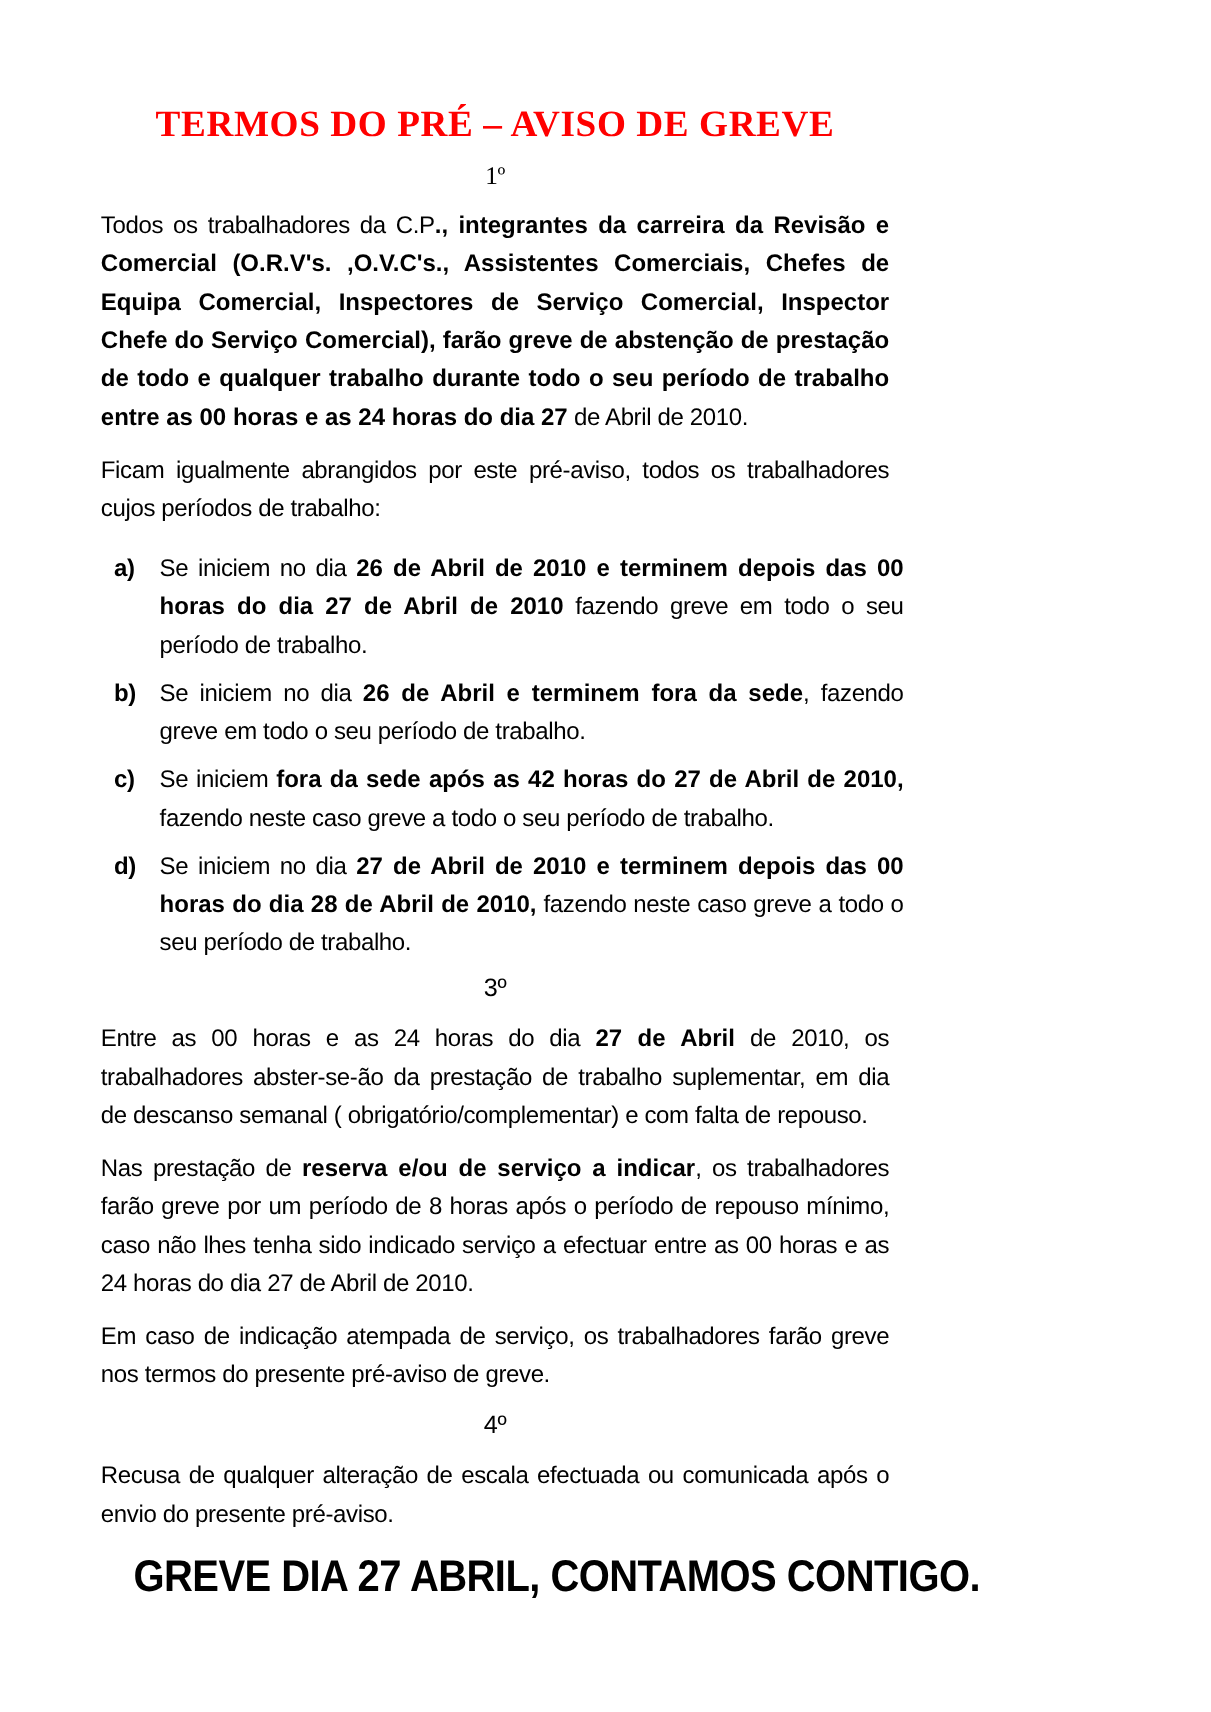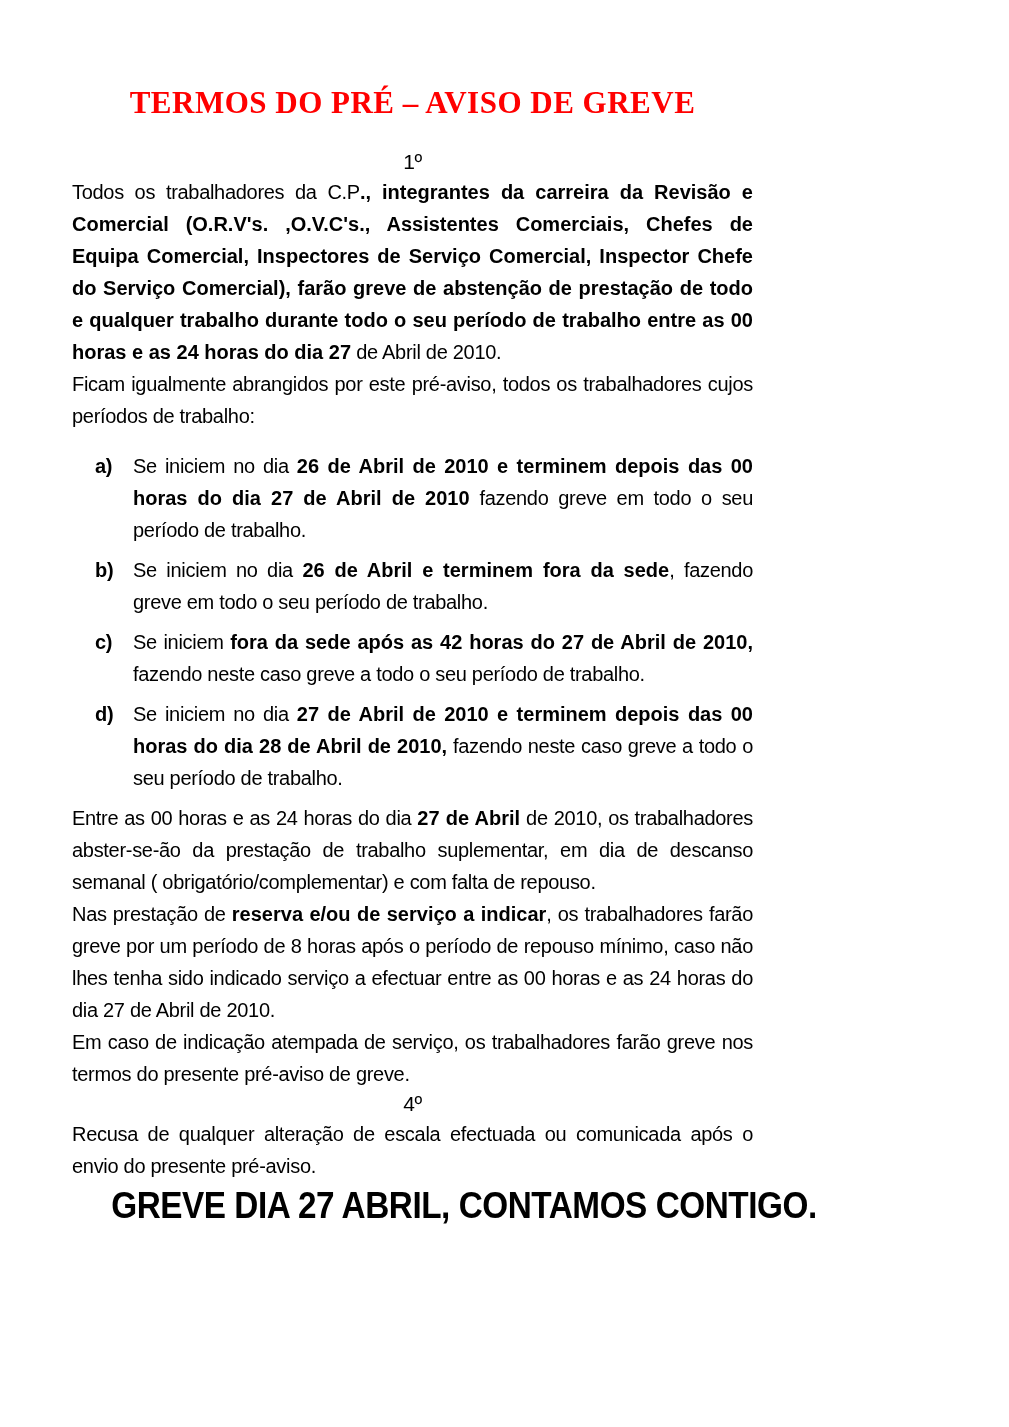--- a/index.html
+++ b/index.html
@@ -24,30 +24,30 @@
     text-align: center;
     letter-spacing: 0.5px;
     margin: 0;
   }
   .marker {
     text-align: center;
     font-size: 21px;
     line-height: 28px;
     letter-spacing: -0.3px;
   }
-  .m1 { margin-top: 26px; }
+  .m1 { margin-top: 10px; font-family: Liberation Serif, serif; }
   .m2 { margin-top: 4px; }
   .m3 { margin-top: 2px; }
   .m4 { margin-top: 0; }
   p.body {
     font-size: 20px;
     line-height: 32px;
     text-align: justify;
     letter-spacing: -0.3px;
-    margin: 0;
+    margin: 12px;
   }
   .p1 { margin-top: 10px; }
   .p2 { margin-top: 6px; }
   .p3 { margin-top: 4px; }
   .p4 { margin-top: 24px; }
   .p5 { margin-top: 22px; }
   .p6 { margin-top: 6px; }
   p.body b, .item b { font-weight: bold; letter-spacing: 0; }
   .list { margin-top: 18px; }
   .item {
@@ -110,20 +110,21 @@
       <span class="item-marker">b)</span><span>Se iniciem no dia </span><b>26 de Abril e terminem fora da sede</b><span>, fazendo greve em todo o seu período de trabalho.</span>
     </div>
     <div class="item">
       <span class="item-marker">c)</span><span>Se iniciem </span><b>fora da sede após as 42 horas do 27 de Abril de 2010,</b><span> fazendo neste caso greve a todo o seu período de trabalho.</span>
     </div>
     <div class="item">
       <span class="item-marker">d)</span><span>Se iniciem no dia </span><b>27 de Abril de 2010 e terminem depois das 00 horas do dia 28 de Abril de 2010,</b><span> fazendo neste caso greve a todo o seu período de trabalho.</span>
     </div>
   </div>
 
+  <div class="marker m3">3º</div>
 
   <p class="body p3"><span>Entre as 00 horas e as 24 horas do dia </span><b>27 de Abril</b><span> de 2010, os trabalhadores abster-se-ão da prestação de trabalho suplementar, em dia de descanso semanal ( obrigatório/complementar) e com falta de repouso.</span></p>
 
   <p class="body p4"><span>Nas prestação de </span><b>reserva e/ou de serviço a indicar</b><span>, os trabalhadores farão greve por um período de 8 horas após o período de repouso mínimo, caso não lhes tenha sido indicado serviço a efectuar entre as 00 horas e as 24 horas do dia 27 de Abril de 2010.</span></p>
 
   <p class="body p5">Em caso de indicação atempada de serviço, os trabalhadores farão greve nos termos do presente pré-aviso de greve.</p>
 
   <div class="marker m4">4º</div>
 
   <p class="body p6">Recusa de qualquer alteração de escala efectuada ou comunicada após o envio do presente pré-aviso.</p>

